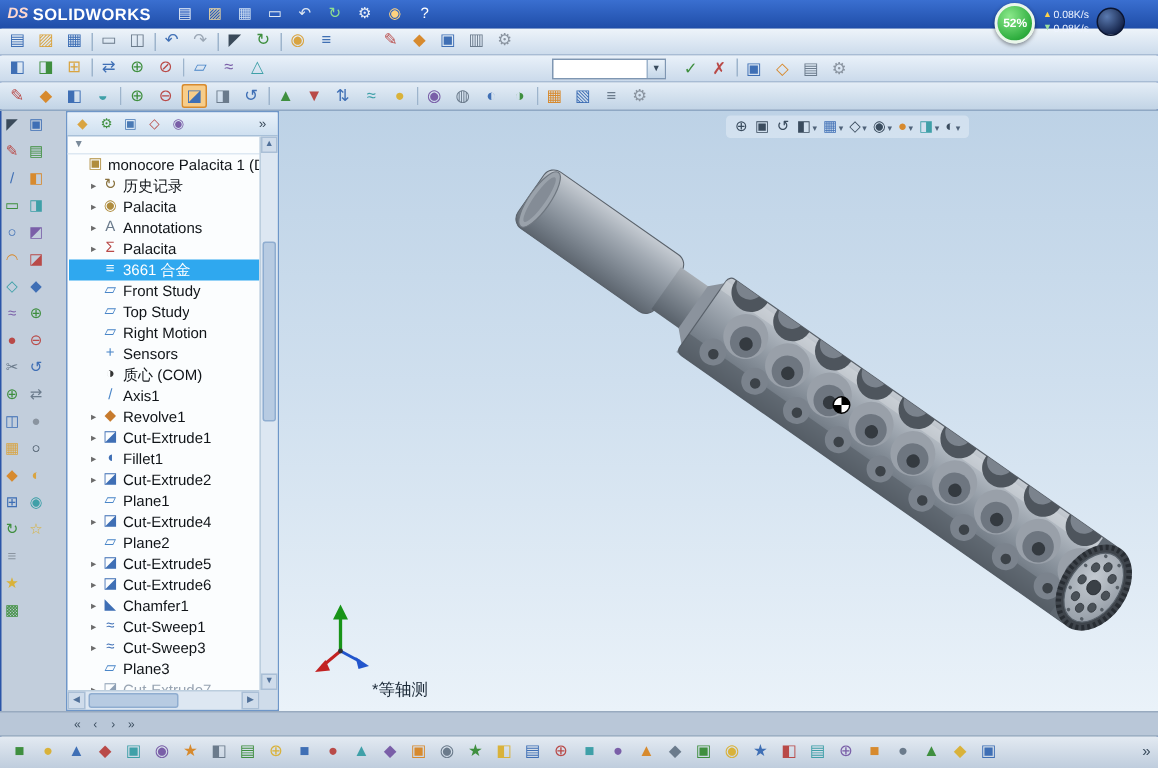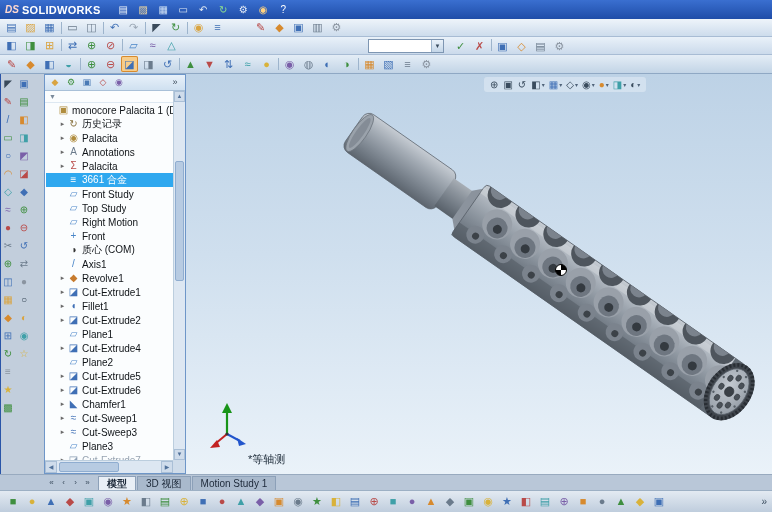--- a/index.html
+++ b/index.html
@@ -158,20 +158,36 @@
         <span class="icon">
           <i class="g" style="color: rgb(234, 240, 248);">⚙</i>
         </span>
         <span class="icon">
           <i class="g" style="color: rgb(255, 210, 127);">◉</i>
         </span>
         <span class="icon">
           <i class="g" style="color: rgb(255, 255, 255);">?</i>
         </span>
       </div>
+    <div class="netwidget">
+      <div class="gauge">
+          <span>52%</span>
+        </div>
+      <div class="speeds">
+        <div class="spd">
+            <span class="up">▲</span>
+            <span>0.08K/s</span>
+          </div>
+        <div class="spd">
+            <span class="dn">▼</span>
+            <span>0.08K/s</span>
+          </div>
+      </div>
+      <div class="ball"></div>
+    </div>
   </div>
 
   <div class="tb-row row-a">
 
   <span class="icon">
         <i class="g" style="color: rgb(63, 111, 181);">▤</i>
       </span>
       <span class="icon">
         <i class="g" style="color: rgb(217, 164, 65);">▨</i>
       </span>
@@ -570,21 +586,21 @@
 
         <div class="trow">
           <span class="exp"></span>
           <span class="tico" style="color: rgb(74, 134, 200);">▱</span>
           <span class="tlab">Right Motion</span>
         </div>
 
         <div class="trow">
           <span class="exp"></span>
           <span class="tico" style="color: rgb(74, 134, 200);">+</span>
-          <span class="tlab">Front</span>
+          <span class="tlab">Sensors</span>
         </div>
 
         <div class="trow">
           <span class="exp"></span>
           <span class="tico" style="color: rgb(51, 51, 51);">◑</span>
           <span class="tlab">质心 (COM)</span>
         </div>
 
         <div class="trow">
           <span class="exp"></span>
@@ -842,26 +858,20 @@
         <span class="icon">
           <i class="g">‹</i>
         </span>
         <span class="icon">
           <i class="g">›</i>
         </span>
         <span class="icon">
           <i class="g">»</i>
         </span>
       </div>
-    <div style="display:flex;align-items:flex-end;">
-
-    <span class="tab active">模型</span>
-        <span class="tab">3D 视图</span>
-        <span class="tab">Motion Study 1</span>
-      </div>
   </div>
 
   <div class="bottomstrip">
     <div style="display:flex;gap:3px;align-items:center;">
 
     <span class="icon">
           <i class="g" style="color: rgb(63, 143, 63);">■</i>
         </span>
         <span class="icon">
           <i class="g" style="color: rgb(217, 178, 58);">●</i>

